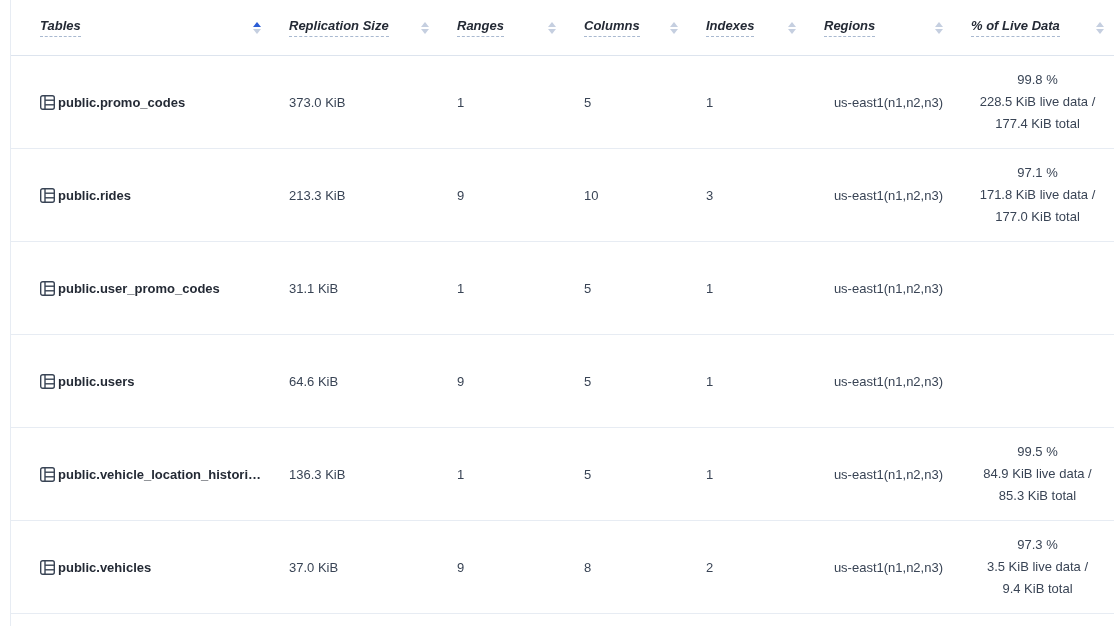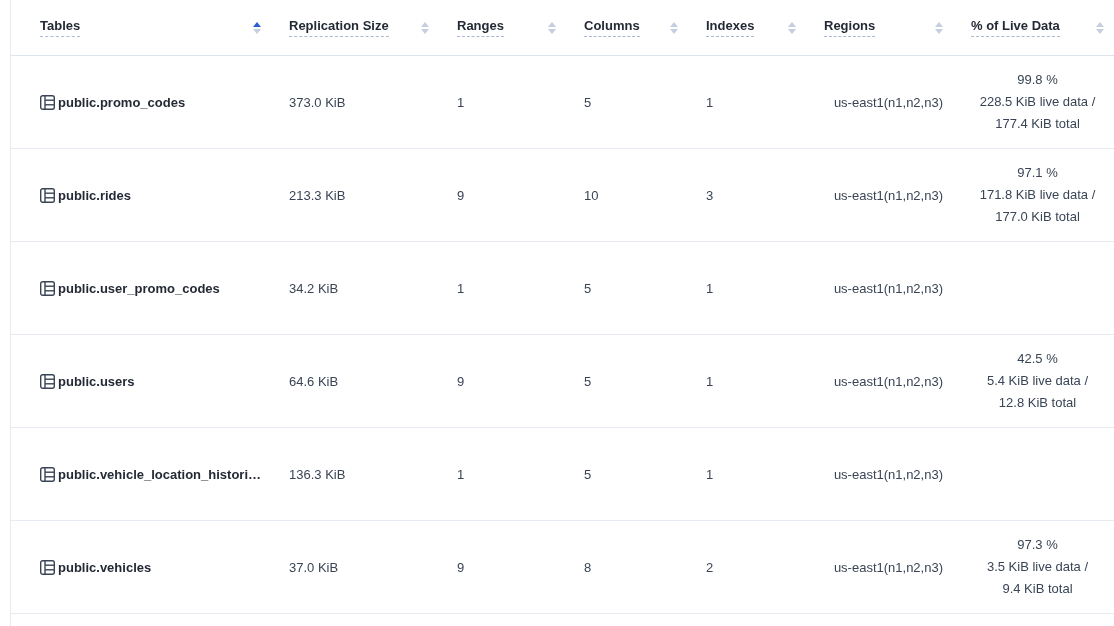--- a/index.html
+++ b/index.html
@@ -12,21 +12,21 @@
     --sort-inactive:#c5cfe0;
     --bg:#ffffff;
   }
   *{box-sizing:border-box;}
   html,body{margin:0;padding:0;background:var(--bg);}
   body{font-family:"Liberation Sans",sans-serif;color:var(--cell-text);-webkit-font-smoothing:antialiased;}
   .wrap{width:1114px;height:626px;overflow:hidden;background:var(--bg);}
   .panel{margin-left:10px;border-left:1px solid var(--border);min-height:626px;}
   .grid-row{display:grid;grid-template-columns:260px 168px 127px 122px 118px 147px minmax(0,1fr);}
   
-  .thead{height:56px;border-bottom:1px solid var(--border-strong);align-items:center;}
+  .thead{height:56px;border-bottom:1px solid var(--border-strong);align-items:center;font-style:italic;}
   .hcell{display:flex;align-items:center;padding:0 10px 0 18px;font-size:13px;font-weight:700;color:var(--header-text);cursor:pointer;min-width:0;}
   .hcell.c1{padding-left:29px;}
   .hlabel{padding-bottom:3px;border-bottom:1px dashed var(--underline);white-space:nowrap;}
   .sorter{margin-left:auto;display:flex;flex-direction:column;gap:2px;align-items:center;padding-left:8px;flex:none;}
   .tri{width:0;height:0;border-left:4px solid transparent;border-right:4px solid transparent;}
   .tri.up{border-bottom:5px solid var(--sort-inactive);}
   .tri.down{border-top:5px solid var(--sort-inactive);}
   .sorter.asc .tri.up{border-bottom-color:var(--sort-active);}
   
   .trow{height:93px;border-bottom:1px solid var(--border);align-items:center;font-size:13px;color:var(--cell-text);}
@@ -148,21 +148,21 @@
         <span class="ticon">
           <svg width="17" height="17" viewBox="0 0 17 17" fill="none" stroke="currentColor" stroke-width="1.4">
               <rect x="1.7" y="1.7" width="13.6" height="13.6" rx="2"></rect>
               <path d="M6 1.7 V15.3"></path>
               <path d="M6 6.2 H15.3"></path>
               <path d="M6 10.8 H15.3"></path>
             </svg>
         </span>
         <span class="tname">public.user_promo_codes</span>
       </div>
-      <div class="cell c2">34.2 KiB</div>
+      <div class="cell c2">31.1 KiB</div>
       <div class="cell c3">1</div>
       <div class="cell c4">5</div>
       <div class="cell c5">1</div>
       <div class="cell c6">us-east1(n1,n2,n3)</div>
     </div>
 
     <div class="grid-row trow">
       <div class="cell c1">
         <span class="ticon">
           <svg width="17" height="17" viewBox="0 0 17 17" fill="none" stroke="currentColor" stroke-width="1.4">
@@ -172,44 +172,44 @@
               <path d="M6 10.8 H15.3"></path>
             </svg>
         </span>
         <span class="tname">public.users</span>
       </div>
       <div class="cell c2">64.6 KiB</div>
       <div class="cell c3">9</div>
       <div class="cell c4">5</div>
       <div class="cell c5">1</div>
       <div class="cell c6">us-east1(n1,n2,n3)</div>
-      <div class="cell c7">
-        <div>42.5 %</div>
-        <div>5.4 KiB live data /</div>
-        <div>12.8 KiB total</div>
-      </div>
     </div>
 
     <div class="grid-row trow">
       <div class="cell c1">
         <span class="ticon">
           <svg width="17" height="17" viewBox="0 0 17 17" fill="none" stroke="currentColor" stroke-width="1.4">
               <rect x="1.7" y="1.7" width="13.6" height="13.6" rx="2"></rect>
               <path d="M6 1.7 V15.3"></path>
               <path d="M6 6.2 H15.3"></path>
               <path d="M6 10.8 H15.3"></path>
             </svg>
         </span>
         <span class="tname">public.vehicle_location_histories</span>
       </div>
       <div class="cell c2">136.3 KiB</div>
       <div class="cell c3">1</div>
       <div class="cell c4">5</div>
       <div class="cell c5">1</div>
       <div class="cell c6">us-east1(n1,n2,n3)</div>
+      <div class="cell c7">
+        <div>99.5 %</div>
+        <div>84.9 KiB live data /</div>
+        <div>85.3 KiB total</div>
+      </div>
     </div>
 
     <div class="grid-row trow">
       <div class="cell c1">
         <span class="ticon">
           <svg width="17" height="17" viewBox="0 0 17 17" fill="none" stroke="currentColor" stroke-width="1.4">
               <rect x="1.7" y="1.7" width="13.6" height="13.6" rx="2"></rect>
               <path d="M6 1.7 V15.3"></path>
               <path d="M6 6.2 H15.3"></path>
               <path d="M6 10.8 H15.3"></path>

